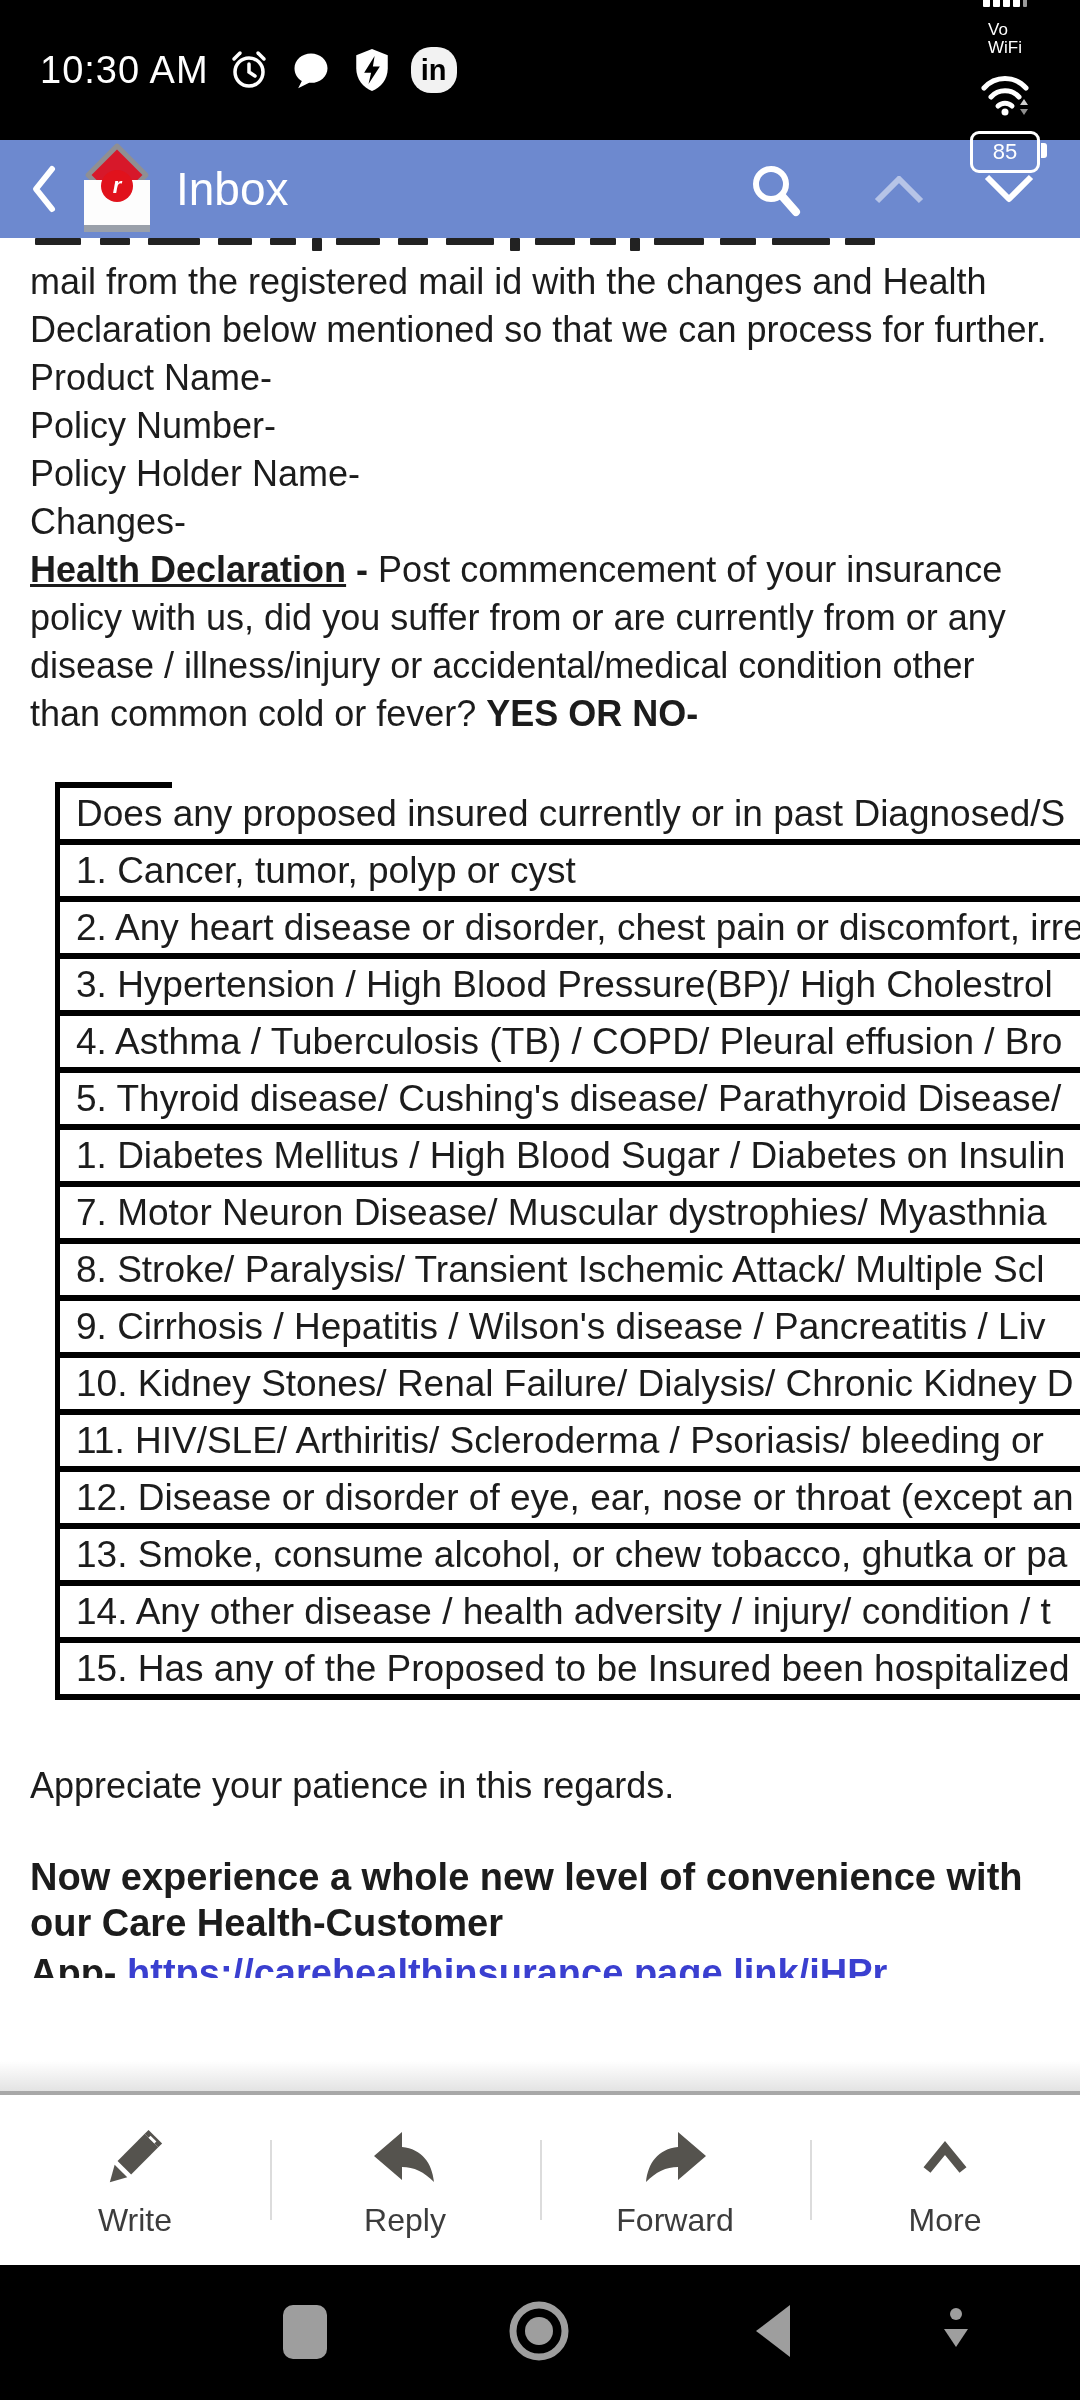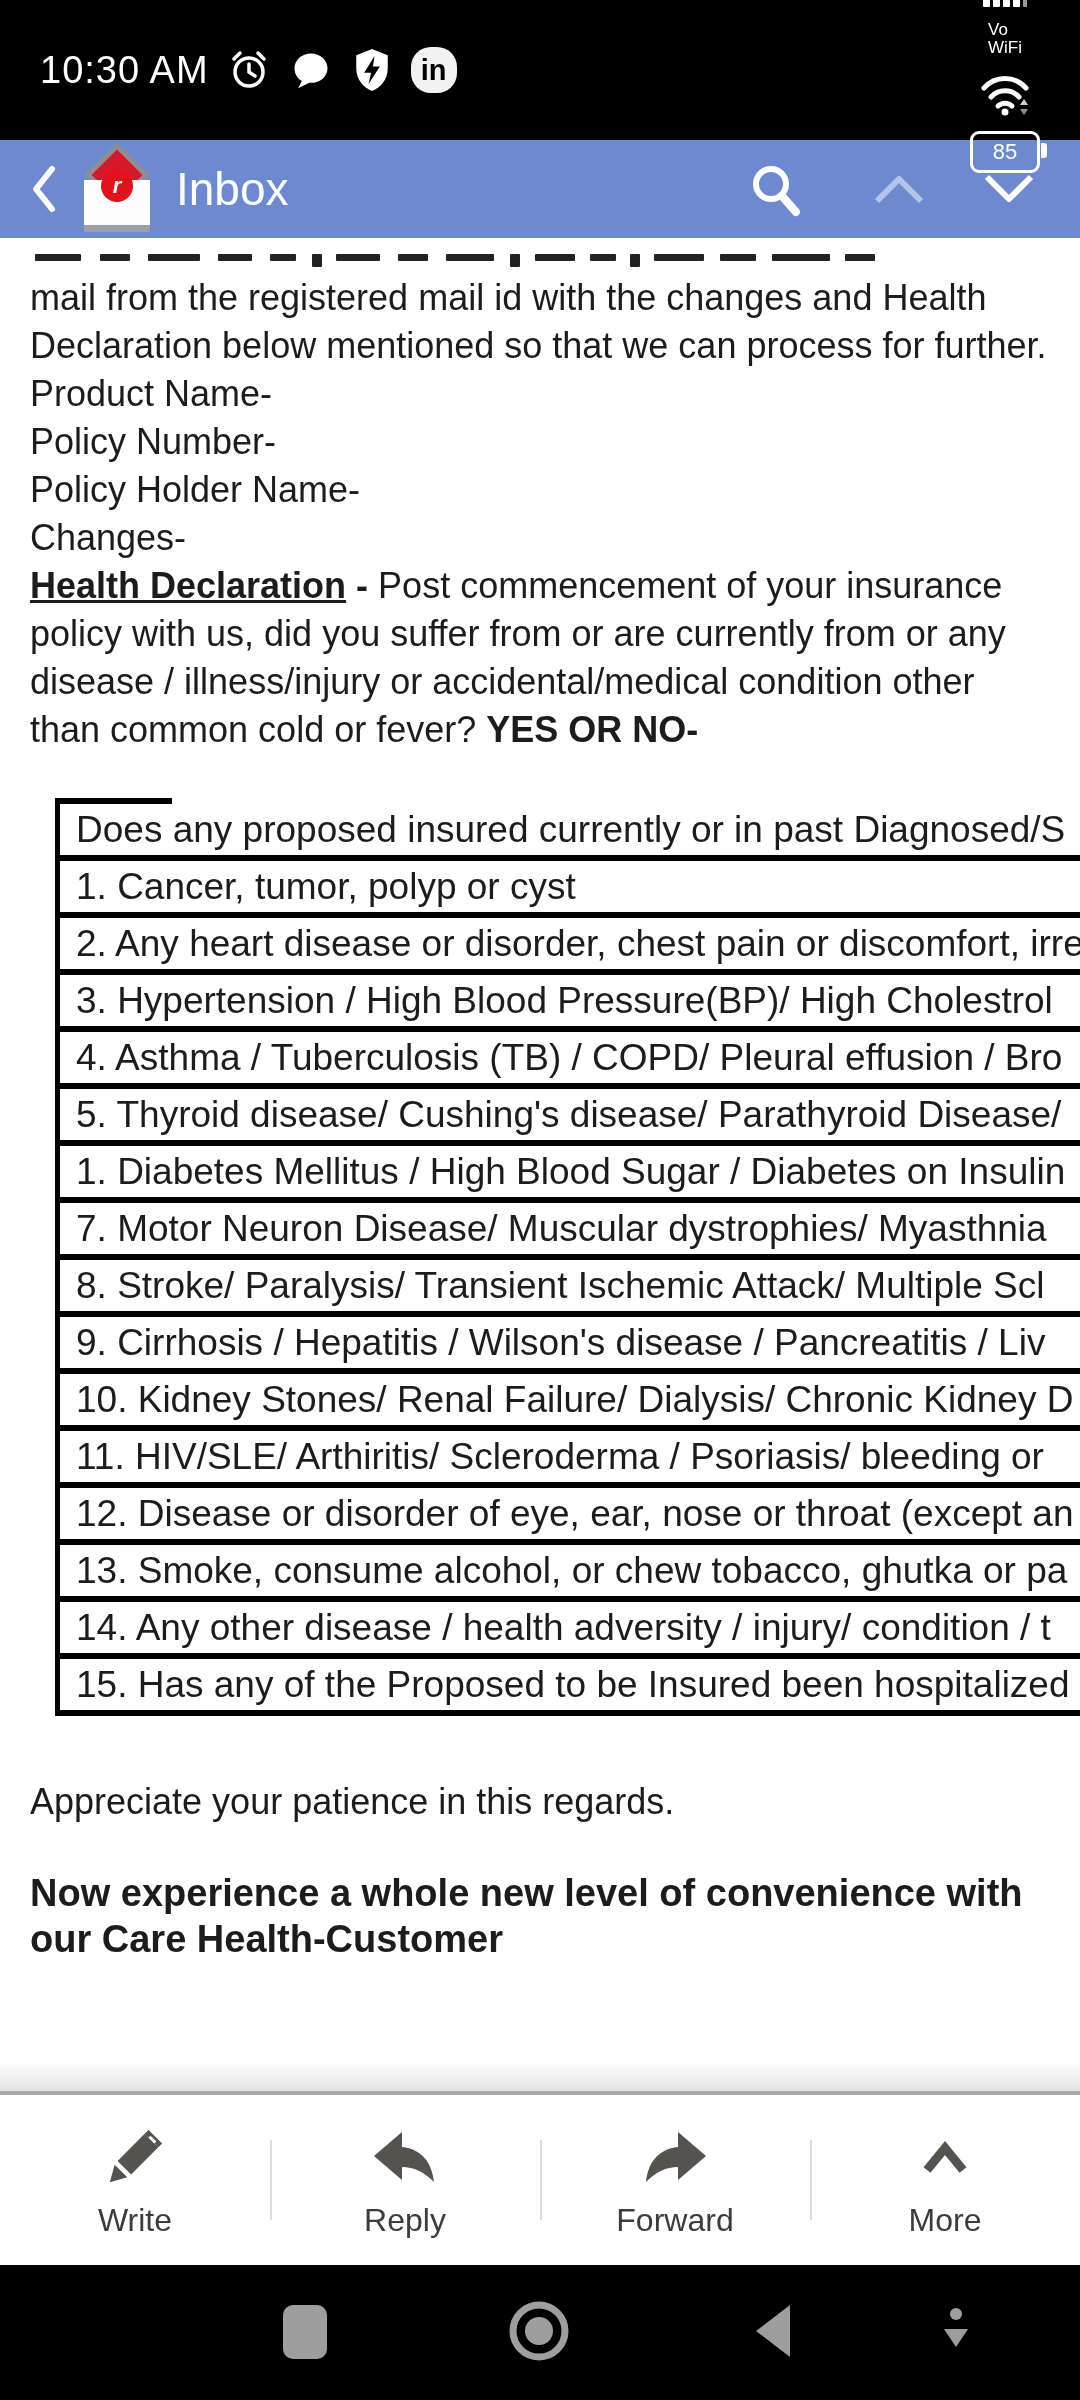--- a/index.html
+++ b/index.html
@@ -35,21 +35,21 @@
   .logo .point i{position:absolute;left:5px;top:5px;right:5px;bottom:5px;background:#d7182a;display:block;}
   .logo .body{position:absolute;bottom:0;left:0;width:66px;height:52px;background:#fdfdfd;}
   .logo .base{position:absolute;bottom:0;left:0;width:66px;height:7px;background:#9aa0aa;}
   .logo .rdot{position:absolute;top:24px;left:50%;transform:translateX(-50%);width:32px;height:32px;
               border-radius:50%;background:#e1121c;color:#fff;font-weight:bold;font-style:italic;
               font-size:22px;line-height:32px;text-align:center;}
   .hdr-up{opacity:.5;}
 
   
   .content{position:relative;height:1857px;box-sizing:border-box;
-           padding:16px 30px;overflow:hidden;color:#1c1c1c;}
+           padding:0 30px;overflow:hidden;color:#1c1c1c;}
   .clipline{position:relative;height:18px;margin-bottom:2px;}
   .clipline b{position:absolute;top:0;height:7px;background:#222;display:block;border-radius:1px;}
   .clipline b.tall{height:13px;}
   p.body{margin:0;font-size:36px;line-height:48px;}
   .fieldline{font-size:36px;line-height:48px;}
   .decl-label{font-weight:bold;text-decoration:underline;}
   .decl-sep{font-weight:bold;}
   .decl-tail{font-weight:bold;}
 
   
@@ -227,20 +227,21 @@
       <div class="trow">10. Kidney Stones/ Renal Failure/ Dialysis/ Chronic Kidney D</div>
       <div class="trow">11. HIV/SLE/ Arthiritis/ Scleroderma / Psoriasis/ bleeding or</div>
       <div class="trow">12. Disease or disorder of eye, ear, nose or throat (except an</div>
       <div class="trow">13. Smoke, consume alcohol, or chew tobacco, ghutka or pa</div>
       <div class="trow">14. Any other disease / health adversity / injury/ condition / t</div>
       <div class="trow">15. Has any of the Proposed to be Insured been hospitalized</div>
     </div>
 
     <p class="closing">Appreciate your patience in this regards.</p>
     <p class="promo">Now experience a whole new level of convenience with our Care Health-Customer</p>
+    <div class="appline"><span>App- </span><a class="applink">https://carehealthinsurance.page.link/iHPr</a></div>
 
     <div class="fade-bottom"></div>
   </div>
 
   <div class="toolbar">
     <div class="tb-item">
       <span class="tb-ico">
         <svg width="62" height="62" viewBox="0 0 64 64">
             <g fill="#55534e">
           <path d="M42 8 L56 22 L28 50 L14 36 Z"></path>

